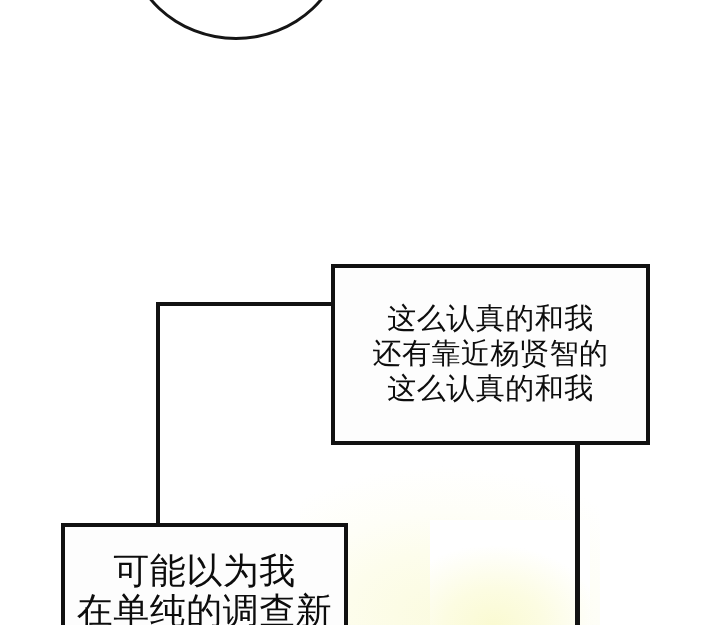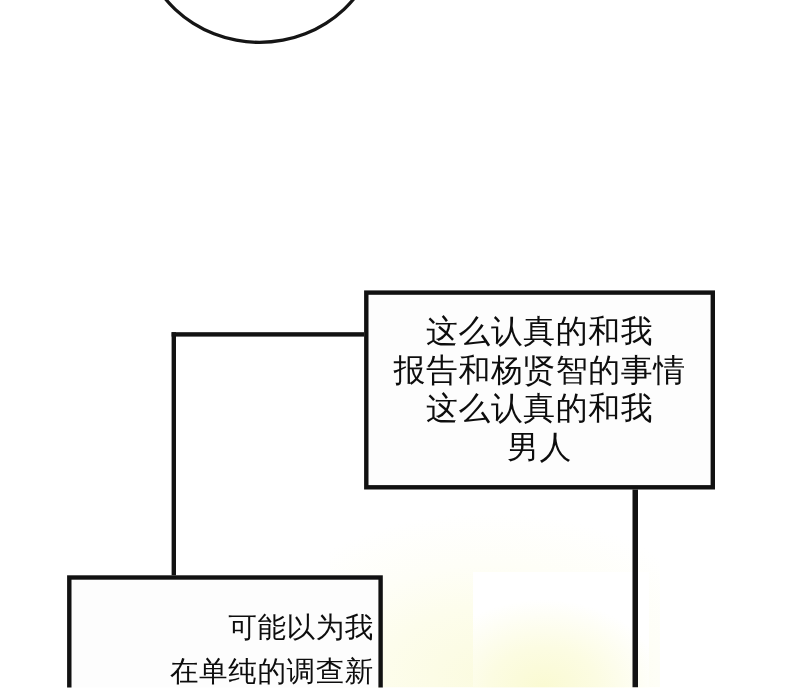--- a/index.html
+++ b/index.html
@@ -121,44 +121,42 @@
     text-align: center;
     color: #0d0d0d;
     font-size: 29px;
     line-height: 35px;
     font-weight: 400;
     letter-spacing: 0.5px;
     white-space: nowrap;
     font-family: "DejaVu Sans", "Liberation Sans", sans-serif;
   }
   .bubble-lower .line {
-    font-size: 26px;
+    font-size: 36px;
     line-height: 40px;
-    text-align: right;
   }
 </style>
 </head>
 <body>
 
 <div id="panel">
 
   <div class="bg-wash"></div>
   <div class="bg-wash-2"></div>
 
   <div class="head-arc"></div>
 
   <div class="stroke connector-h"></div>
   <div class="stroke connector-v"></div>
   <div class="stroke tail-v"></div>
 
   <div class="bubble bubble-main">
     <span class="line">这么认真的和我</span>
-    <span class="line">报告和杨贤智的事情</span>
+    <span class="line">还有靠近杨贤智的</span>
     <span class="line">这么认真的和我</span>
-    <span class="line">男人</span>
   </div>
 
   <div class="bubble bubble-lower">
     <span class="line">可能以为我</span>
     <span class="line">在单纯的调查新</span>
   </div>
 
 </div>
 
 </body></html>

